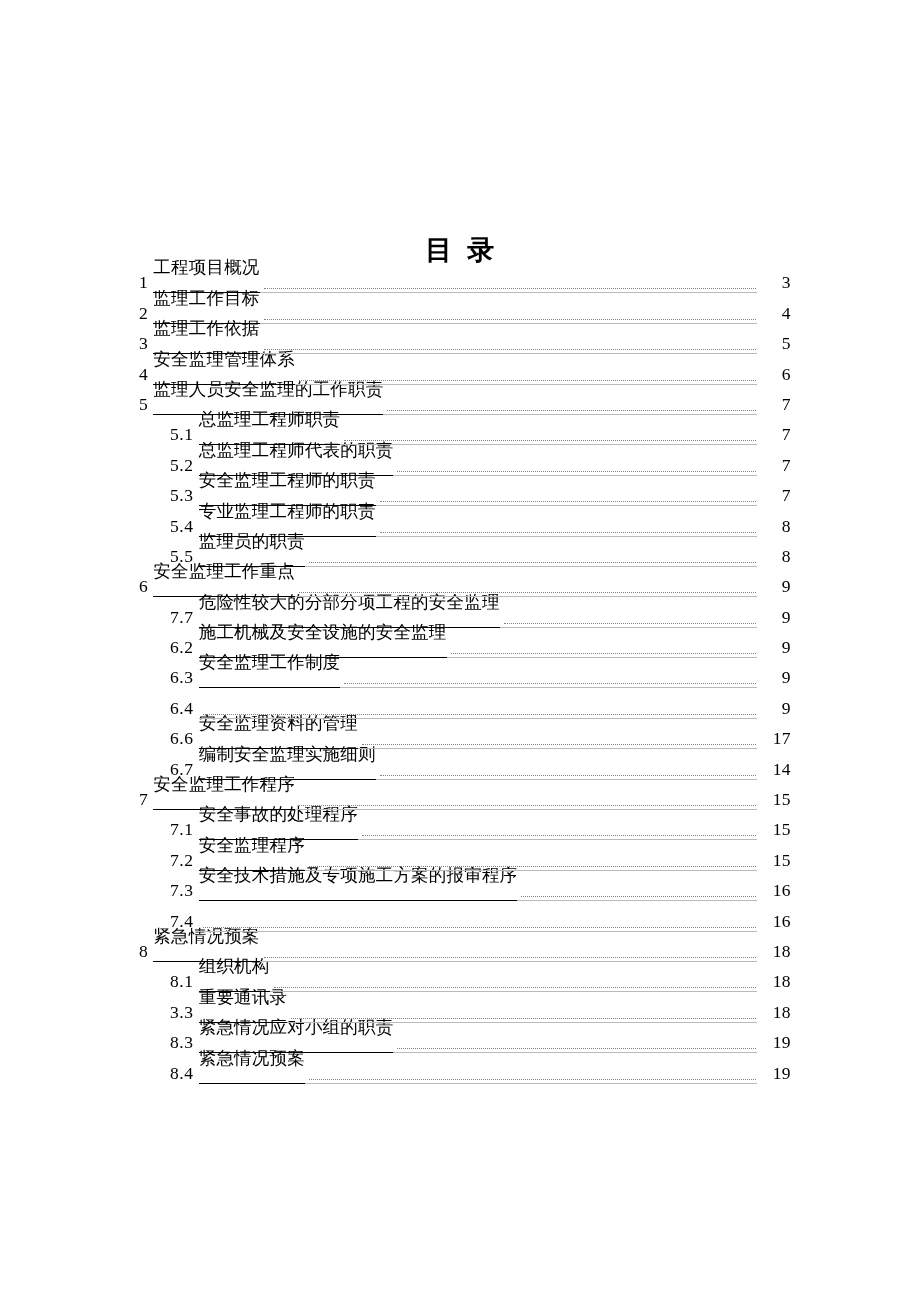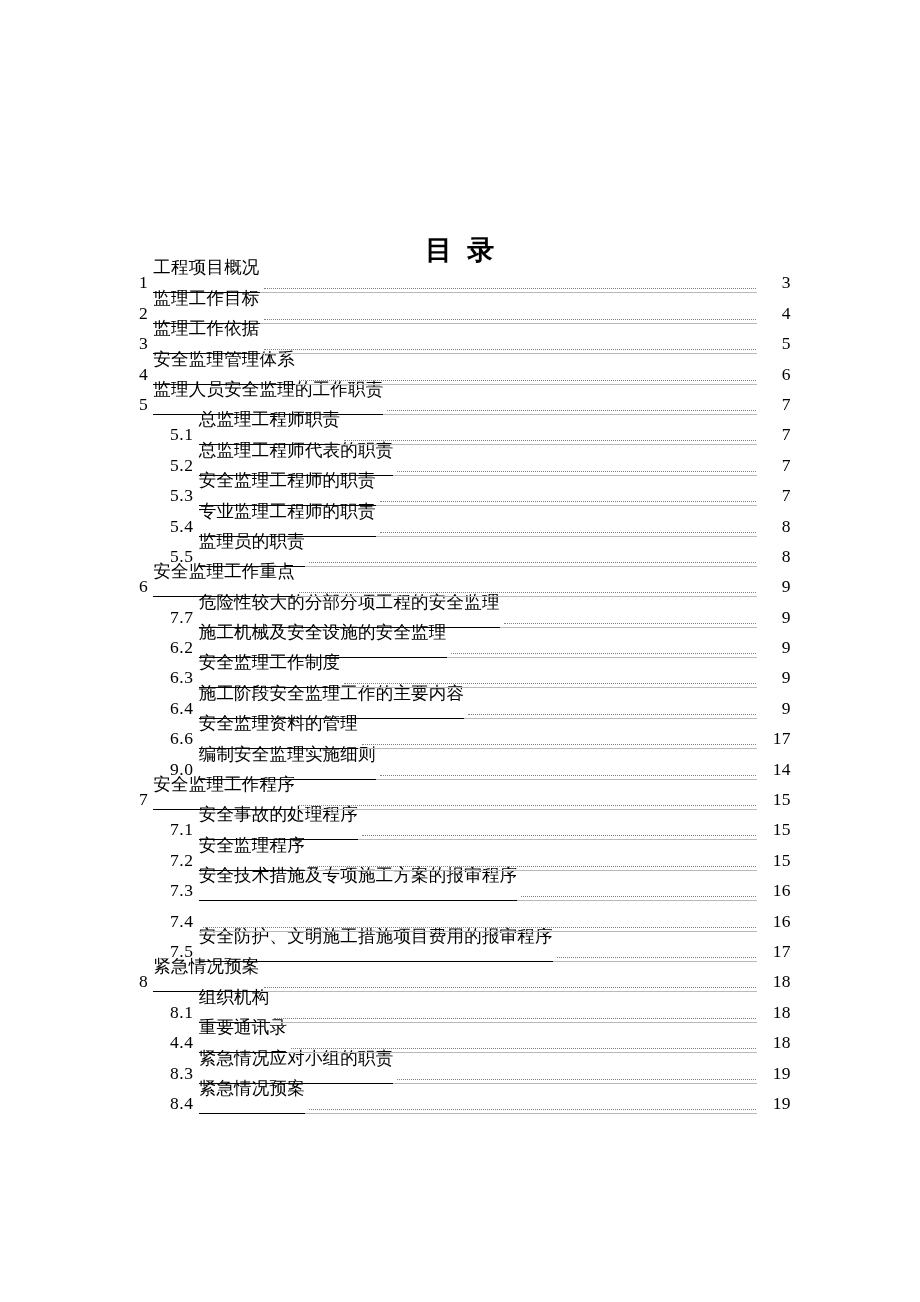--- a/index.html
+++ b/index.html
@@ -202,32 +202,31 @@
         <span class="entry-page">9</span>
       </div>
       <div class="toc-entry level-2">
         <span class="entry-num">6.3</span>
         <span class="entry-title">安全监理工作制度</span>
         <span class="entry-leader"></span>
         <span class="entry-page">9</span>
       </div>
       <div class="toc-entry level-2">
         <span class="entry-num">6.4</span>
-        <span class="entry-title">施工阶段安全监理工作的主要内容</span>
         <span class="entry-leader"></span>
         <span class="entry-page">9</span>
       </div>
       <div class="toc-entry level-2">
         <span class="entry-num">6.6</span>
         <span class="entry-title">安全监理资料的管理</span>
         <span class="entry-leader"></span>
         <span class="entry-page">17</span>
       </div>
       <div class="toc-entry level-2">
-        <span class="entry-num">9.0</span>
+        <span class="entry-num">6.7</span>
         <span class="entry-title">编制安全监理实施细则</span>
         <span class="entry-leader"></span>
         <span class="entry-page">14</span>
       </div>
       <div class="toc-entry level-1">
         <span class="entry-num">7</span>
         <span class="entry-title">安全监理工作程序</span>
         <span class="entry-leader"></span>
         <span class="entry-page">15</span>
       </div>
@@ -247,40 +246,34 @@
         <span class="entry-num">7.3</span>
         <span class="entry-title">安全技术措施及专项施工方案的报审程序</span>
         <span class="entry-leader"></span>
         <span class="entry-page">16</span>
       </div>
       <div class="toc-entry level-2">
         <span class="entry-num">7.4</span>
         <span class="entry-leader"></span>
         <span class="entry-page">16</span>
       </div>
-      <div class="toc-entry level-2">
-        <span class="entry-num">7.5</span>
-        <span class="entry-title">安全防护、文明施工措施项目费用的报审程序</span>
-        <span class="entry-leader"></span>
-        <span class="entry-page">17</span>
-      </div>
       <div class="toc-entry level-1">
         <span class="entry-num">8</span>
         <span class="entry-title">紧急情况预案</span>
         <span class="entry-leader"></span>
         <span class="entry-page">18</span>
       </div>
       <div class="toc-entry level-2">
         <span class="entry-num">8.1</span>
         <span class="entry-title">组织机构</span>
         <span class="entry-leader"></span>
         <span class="entry-page">18</span>
       </div>
       <div class="toc-entry level-2">
-        <span class="entry-num">4.4</span>
+        <span class="entry-num">3.3</span>
         <span class="entry-title">重要通讯录</span>
         <span class="entry-leader"></span>
         <span class="entry-page">18</span>
       </div>
       <div class="toc-entry level-2">
         <span class="entry-num">8.3</span>
         <span class="entry-title">紧急情况应对小组的职责</span>
         <span class="entry-leader"></span>
         <span class="entry-page">19</span>
       </div>

